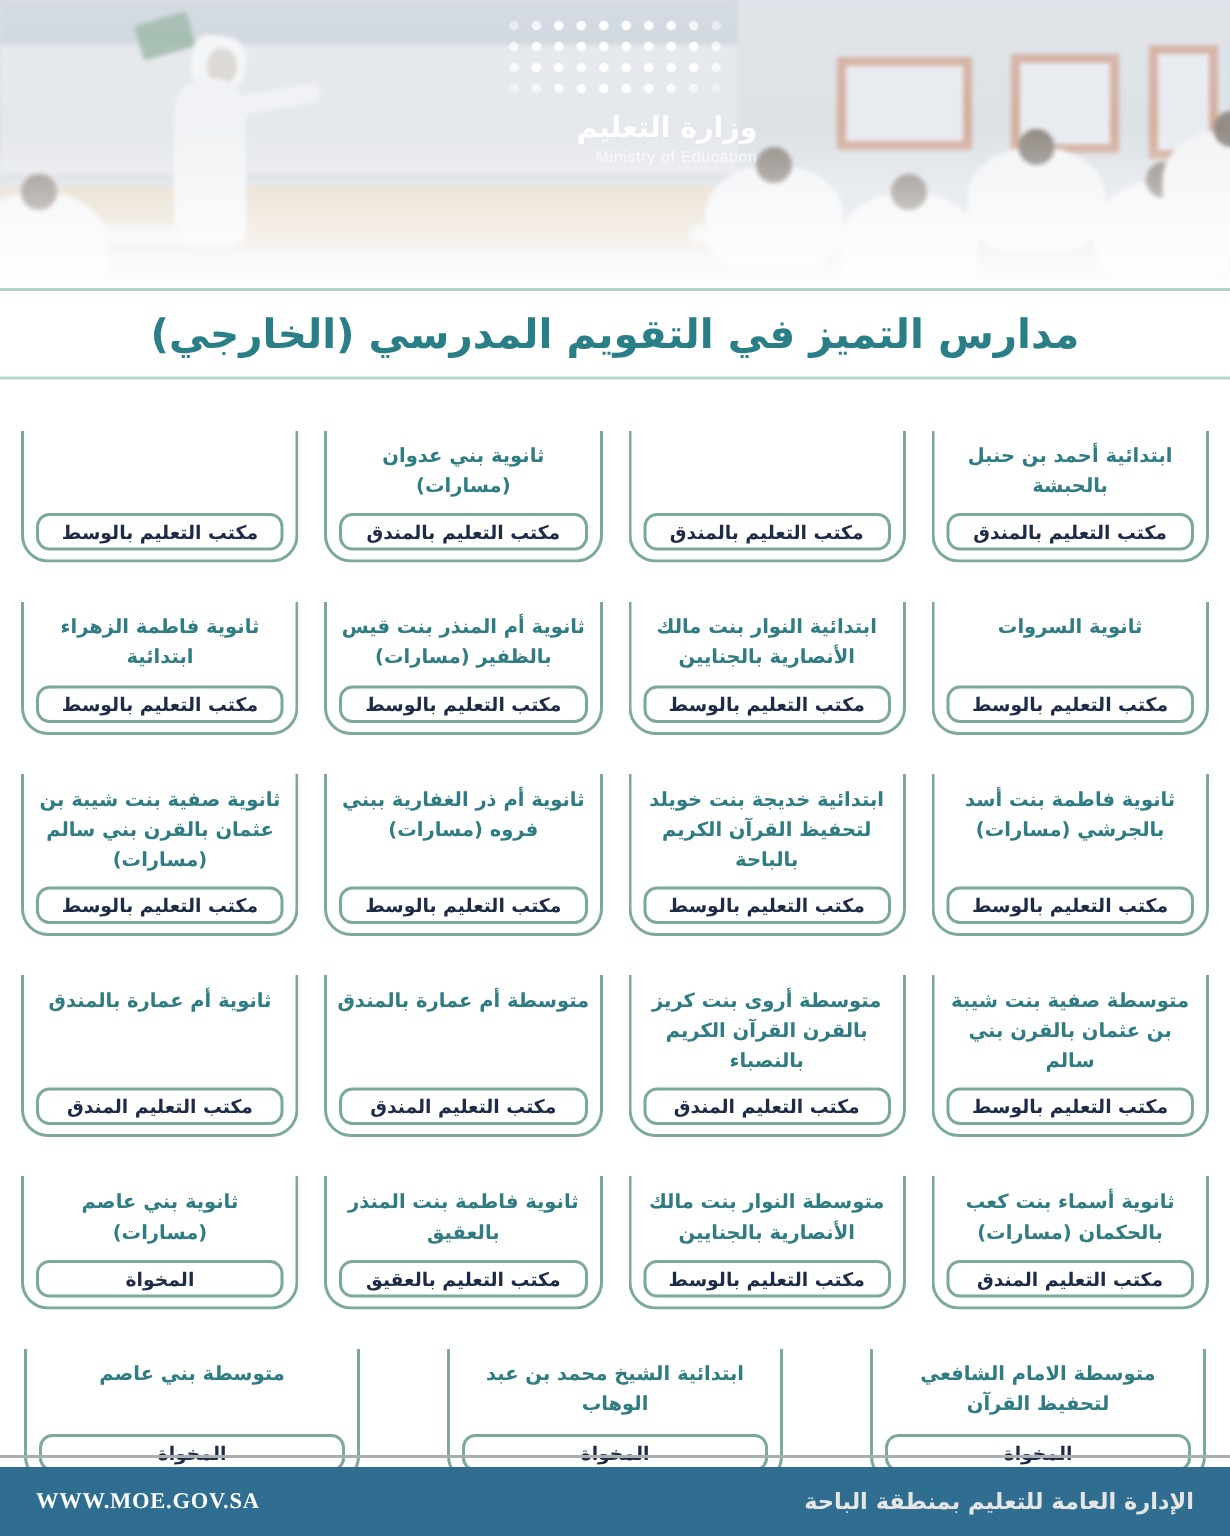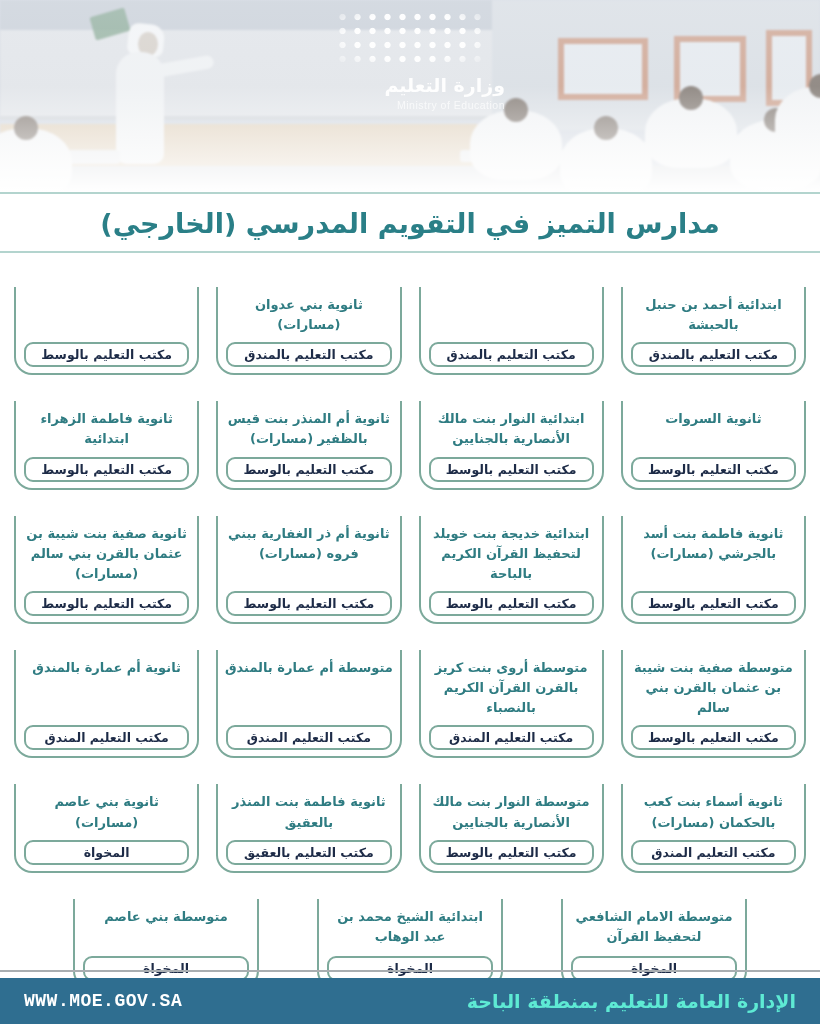--- a/index.html
+++ b/index.html
@@ -54,28 +54,28 @@
   
   .grid { direction:rtl; display:grid; grid-template-columns:repeat(4,1fr);
     column-gap:17px; row-gap:26px; margin:34px 14px 0; }
   .card { position:relative; border:2px solid #7ca99b; border-top:none;
     border-radius:0 0 18px 18px; min-height:78px; padding:8px 6px 38px; background:transparent; }
   .school-name { text-align:center; color:#2f7c82; font-weight:bold; font-size:13px; line-height:1.55; direction:rtl; }
   .office { position:absolute; left:8px; right:8px; bottom:6px;
     border:2px solid #7ca99b; border-radius:9px; background:#ffffff;
     text-align:center; font-size:12.5px; font-weight:bold; color:#1d2b47; padding:3px 13px; direction:rtl; }
   .bottom-row { direction:rtl; display:flex; justify-content:center; gap:58px; margin:26px 14px 0; }
-  .bottom-row .card { width:186px; min-height:90px; }
+  .bottom-row .card { width:224px; min-height:90px; }
 
   
   .footer-rule { position:absolute; left:0; bottom:52px; width:100%; height:2px; background:#a9aeb1; }
   .footer { position:absolute; left:0; bottom:0; width:100%; height:46px; background:#2f6e90;
     display:flex; align-items:center; justify-content:space-between; padding:0 24px; direction:ltr; }
-  .site { color:#ffffff; font-family:Liberation Mono, monospace; font-weight:bold; font-size:18px; letter-spacing:.5px; }
-  .dept { color:#5eead4; font-weight:bold; font-size:19px; direction:rtl;margin-left:32px; }
+  .site { color:#ffffff; font-family:Liberation Serif, serif; font-weight:bold; font-size:15px; letter-spacing:.5px; }
+  .dept { color:#e5e5e5; font-weight:bold; font-size:15px; direction:rtl;margin-left:32px; }
 </style>
 </head>
 <body>
 
 <div class="page">
 
   <div class="header">
     <div class="scene">
       <div class="hdr-ceiling"></div>
       <div class="hdr-board"></div>

